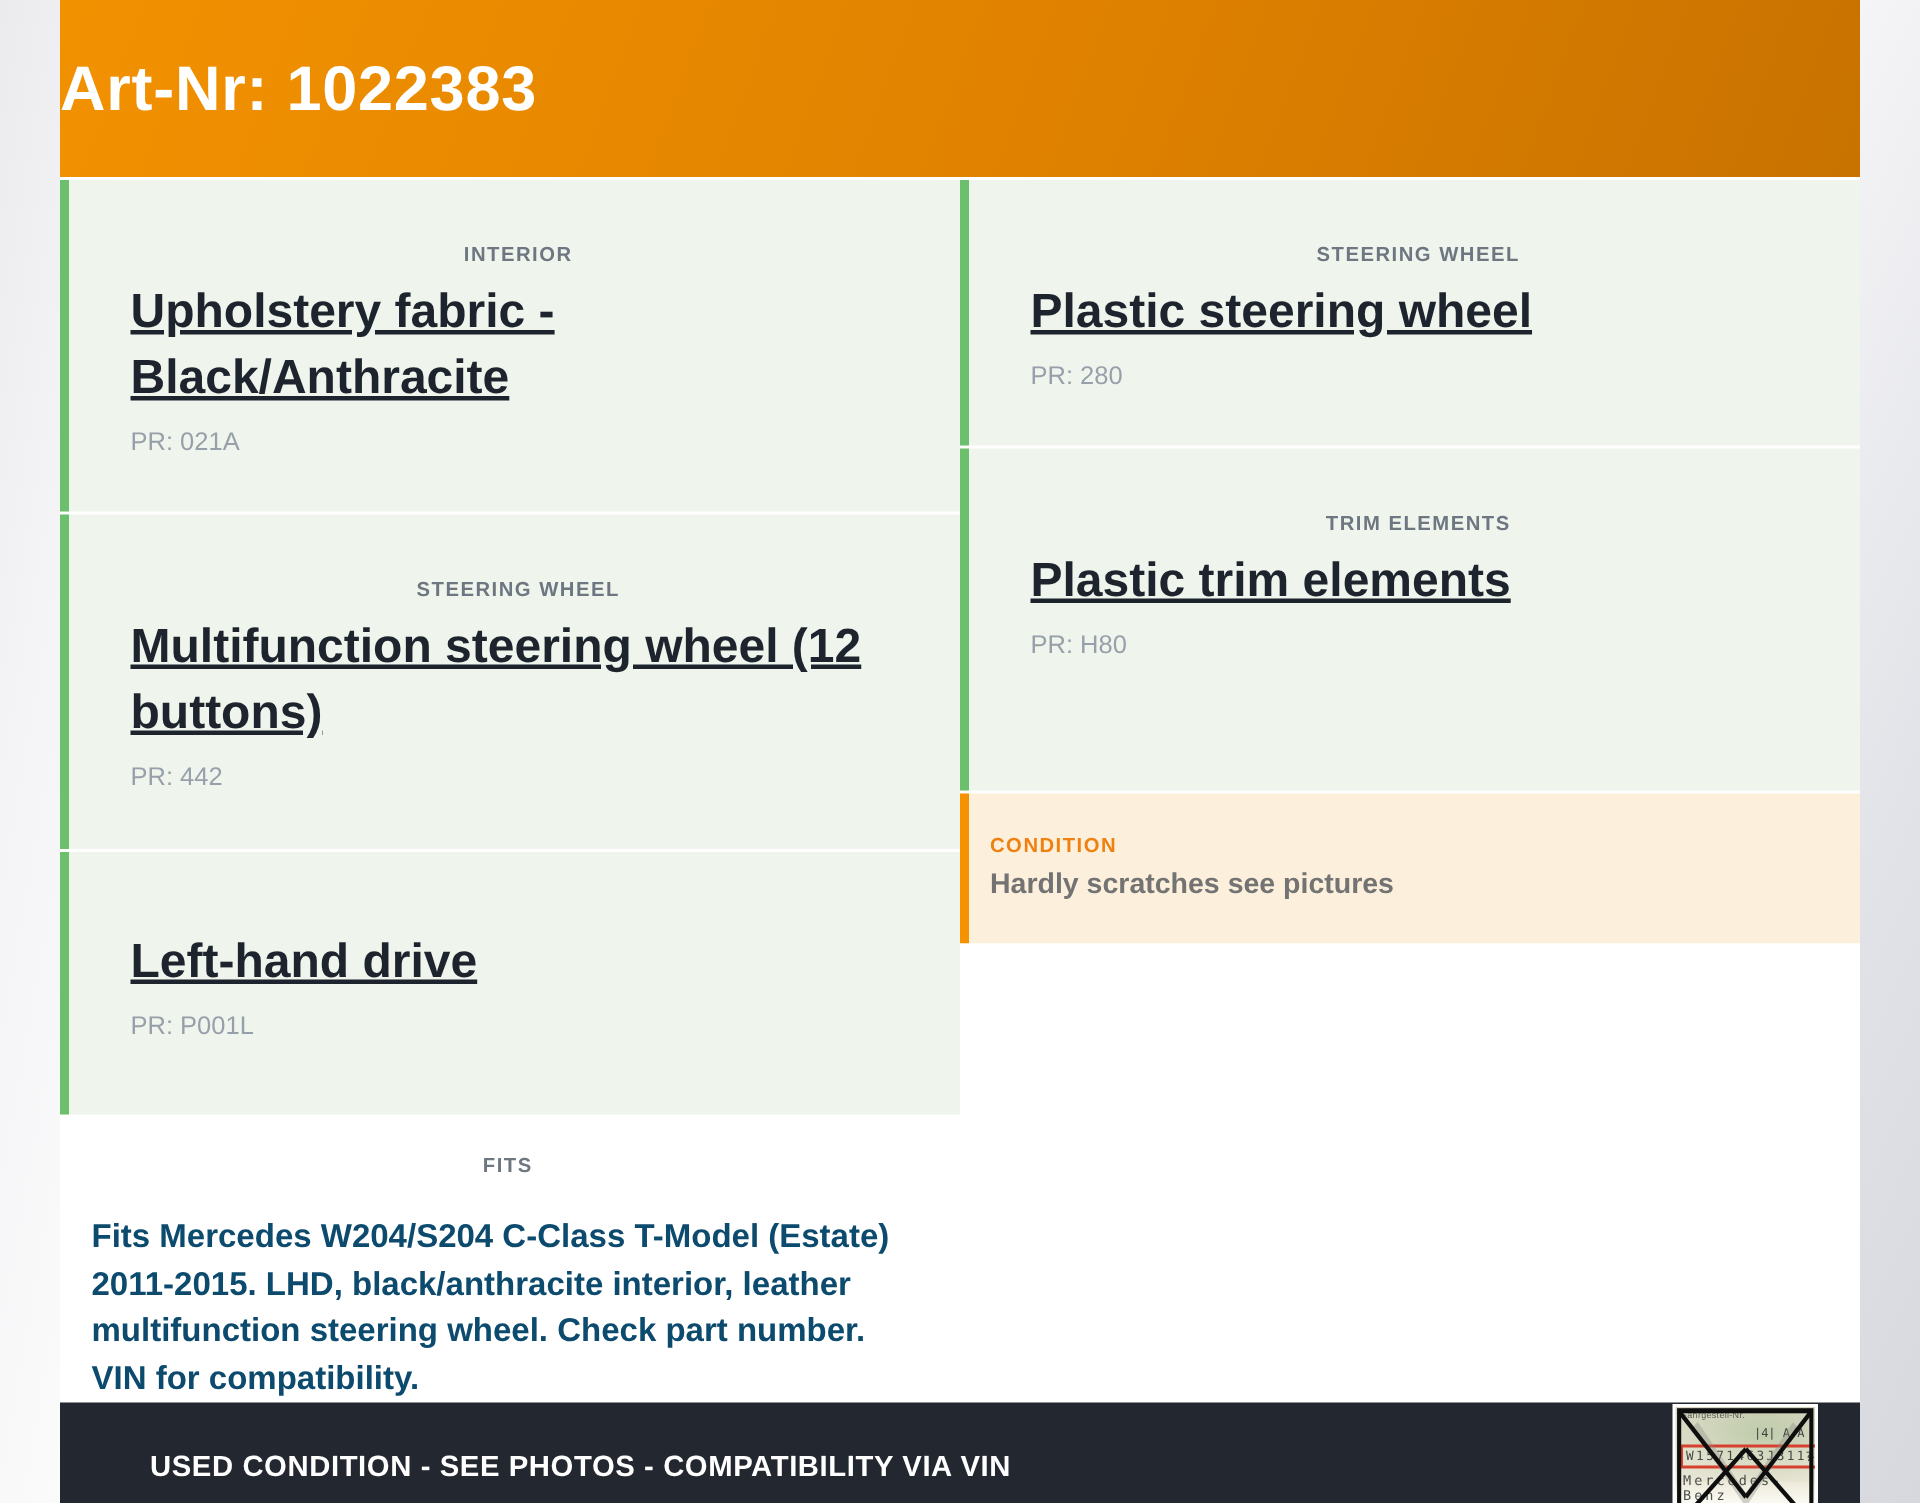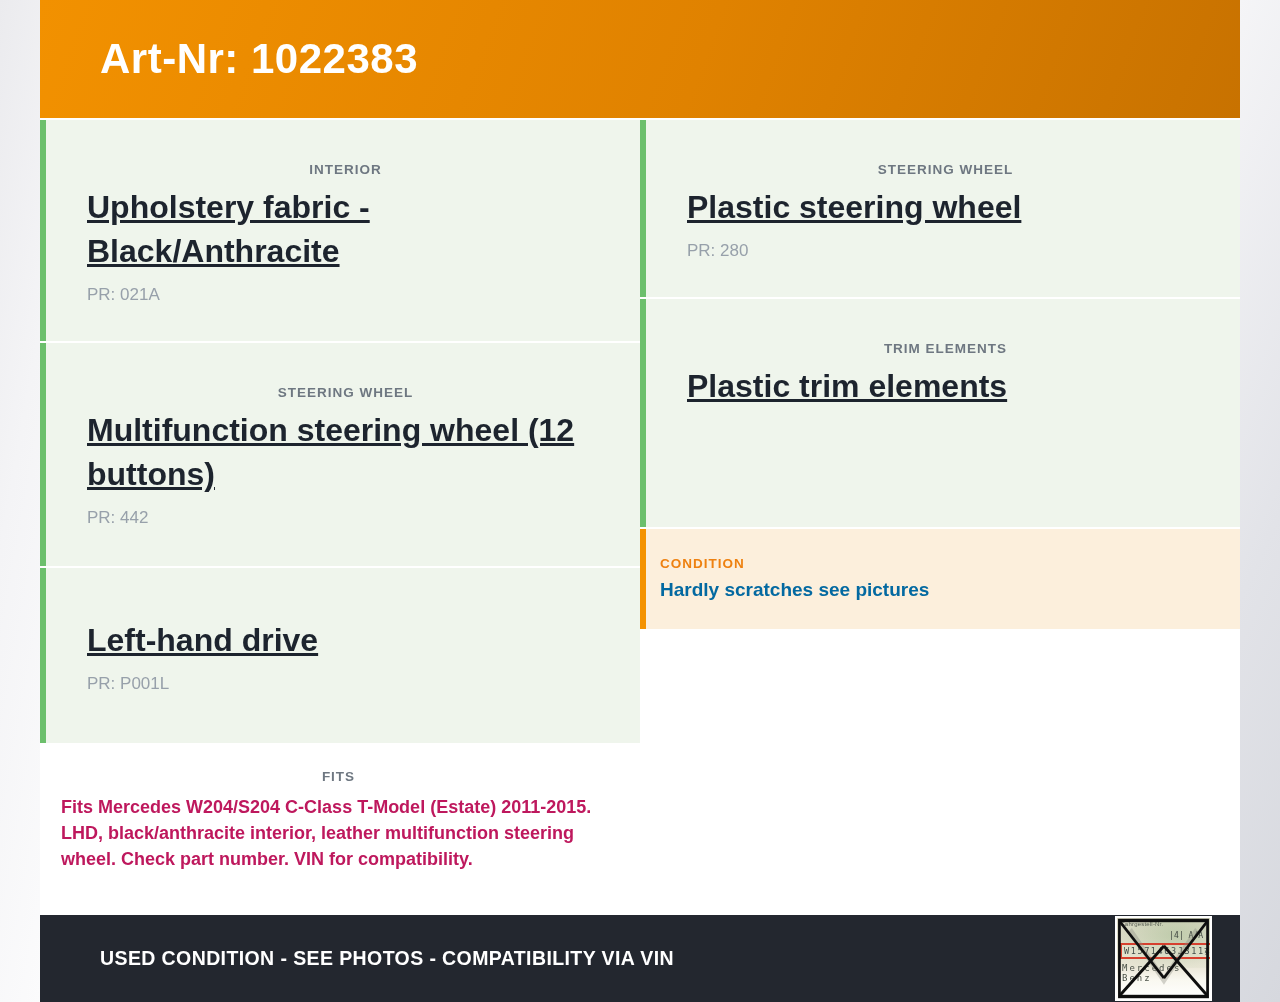--- a/index.html
+++ b/index.html
@@ -16,21 +16,21 @@
   .edge-right { right:0; background:linear-gradient(115deg,#f5f5f7 0%,#e2e3e8 55%,#d6d8de 100%); }
 
   .content {
     position:absolute; left:40px; top:0; width:1200px; height:1002px;
     background:#ffffff; display:flex; flex-direction:column;
   }
 
   .header {
     height:118px; flex:0 0 118px;
     background:linear-gradient(110deg,#f29100 0%,#e08200 55%,#c87200 100%);
-    display:flex; align-items:center; padding-left:60px;
+    display:flex; align-items:center; 
   }
   .header-title {
     margin:0; color:#ffffff; font-size:42px; font-weight:800; letter-spacing:0.5px;
   }
 
   .main { flex:1 1 auto; display:flex; }
   .col { width:600px; display:flex; flex-direction:column; padding-top:2px; background:#ffffff; }
 
   .card {
     background:#eff5ec; border-left:6px solid #6cbf6c;
@@ -49,26 +49,26 @@
   .h-l1 { height:221px; } .h-l2 { height:223px; } .h-l3 { height:175px; }
   .h-r1 { height:177px; } .h-r2 { height:228px; }
 
   .condition-card {
     background:#fcefdc; border-left:6px solid #f49200;
     padding:27px 24px 0 14px; height:100px; margin-bottom:0;
   }
   .condition-label {
     font-size:13.5px; font-weight:700; color:#ee8110; letter-spacing:1px; text-transform:uppercase;
   }
-  .condition-text { font-size:19px; font-weight:600; color:#0369a1; margin-top:8px; }
+  .condition-text { font-size:19px; font-weight:600; color:#737373; margin-top:8px; }
 
   .fits-card { background:#ffffff; padding:24px 24px 0 21px; flex:1 1 auto; }
   .fits-text {
-    font-size:18px; font-weight:600; color:#be185d;
-    line-height:1.44; margin-top:11px; max-width:567px;
+    font-size:22px; font-weight:600; color:#0c4a6e;
+    line-height:1.44; margin-top:24px; max-width:567px;
   }
   .filler { flex:1 1 auto; background:#ffffff; }
 
   .footer {
     height:87px; flex:0 0 87px; background:#23272f;
     display:flex; align-items:center; padding-left:60px; position:relative;
   }
   .footer-text { color:#ffffff; font-size:19.5px; font-weight:700; letter-spacing:0.4px; }
 
   .vin-photo {
@@ -132,20 +132,21 @@
 
       <div class="col">
         <div class="card h-r1">
           <div class="card-label">STEERING WHEEL</div>
           <div class="card-title">Plastic steering wheel</div>
           <div class="card-pr">PR: 280</div>
         </div>
         <div class="card h-r2">
           <div class="card-label">TRIM ELEMENTS</div>
           <div class="card-title">Plastic trim elements</div>
+          <div class="card-pr">PR: H80</div>
         </div>
         <div class="card condition-card">
           <div class="condition-label">CONDITION</div>
           <div class="condition-text">Hardly scratches see pictures</div>
         </div>
         <div class="filler"></div>
       </div>
 
     </div>
 

